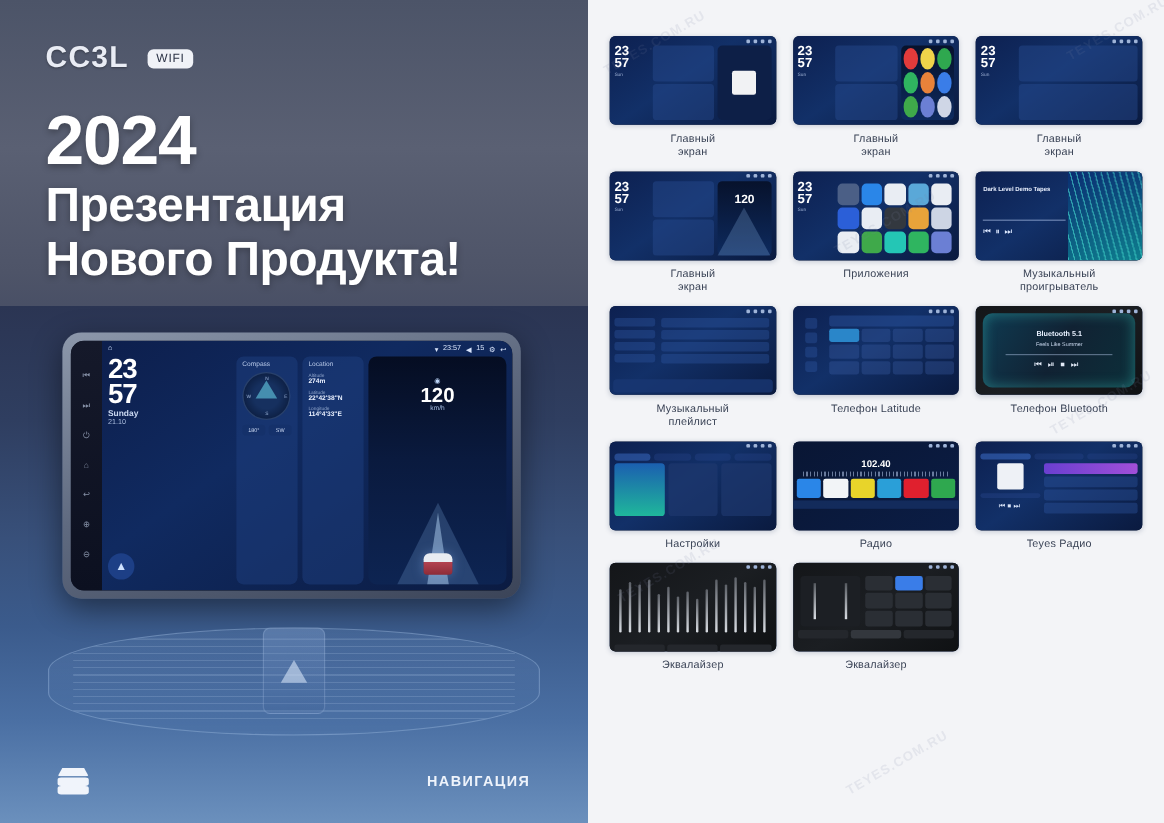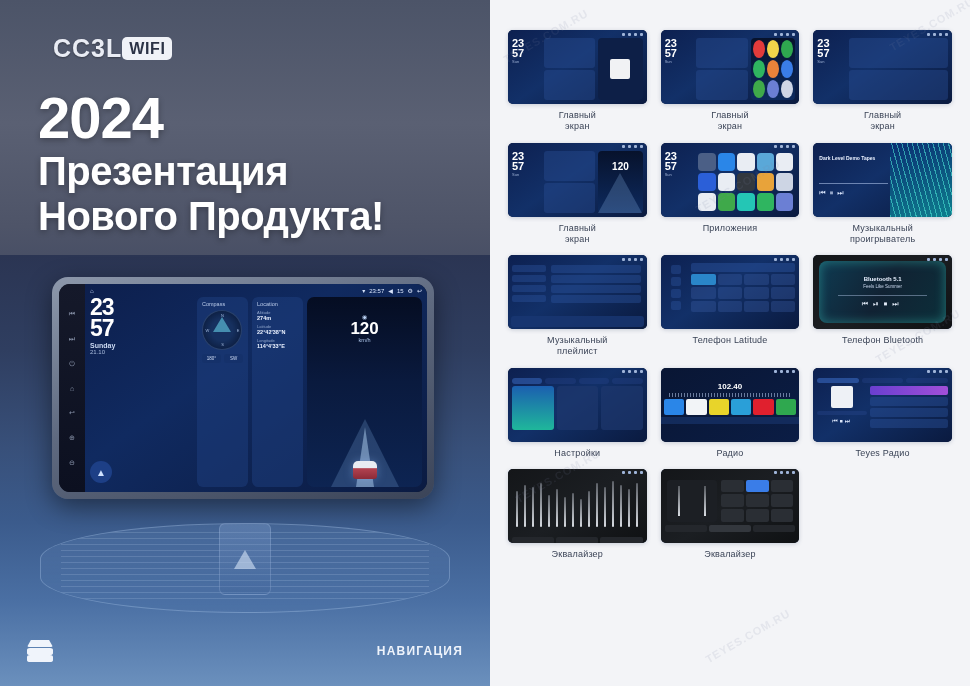--- a/index.html
+++ b/index.html
@@ -16,27 +16,27 @@
     width:490px; height:686px; position:relative; overflow:hidden;
     background:
       linear-gradient(180deg,#4c5468 0%,#5a6073 18%,#4e5468 33%,#3c4560 48%,
                       #2e3e63 60%,#27406e 72%,#2a4a7e 82%,#3d6396 92%,#5e84b5 100%);
   }
   .left::after{
     content:""; position:absolute; inset:0;
     background:radial-gradient(ellipse 70% 40% at 50% 100%, rgba(140,175,215,.55), transparent 70%);
     pointer-events:none;
   }
-  .logo { position:absolute; left:38px; top:34px; display:flex; align-items:center; gap:0; z-index:5;margin-left:15px;}
+  .logo { position:absolute; left:38px; top:34px; display:flex; align-items:center; gap:16px; z-index:5;}
   .logo-txt{
     font-size:25px; font-weight:700; letter-spacing:1px; color:#e9ecf4;
     text-shadow:0 1px 2px rgba(0,0,0,.35);
   }
   .logo-badge{
-    background:#f0f2f7; color:#2c3346; font-size:16px; font-weight:700;
+    background:#f0f2f7; color:#2c3346; font-size:10px; font-weight:400;
     letter-spacing:.6px; padding:3px 7px 2px; border-radius:5px;
   }
   .headline{ position:absolute; left:38px; top:88px; z-index:5; }
   .h-year{ font-size:58px; font-weight:700; color:#fff; line-height:1.05; letter-spacing:-1px;
            text-shadow:0 2px 6px rgba(0,0,0,.3); }
   .h-l1,.h-l2{ font-size:40px; font-weight:700; color:#fff; line-height:1.12; letter-spacing:-.5px;
            text-shadow:0 2px 6px rgba(0,0,0,.3); }
 
   
   .dash{ position:absolute; left:0; right:0; top:255px; bottom:0; z-index:3; }
@@ -120,21 +120,21 @@
          overflow:hidden; }
   .vent-lines{ position:absolute; inset:8px 20px; background:repeating-linear-gradient(
       180deg, rgba(210,230,255,.16) 0 1px, transparent 1px 6px); }
   .hazard{ position:absolute; left:50%; top:268px; transform:translateX(-50%);
       width:52px; height:72px; border-radius:6px;
       background:linear-gradient(180deg,rgba(140,170,215,.30),rgba(60,95,150,.25));
       border:1px solid rgba(200,220,250,.20); display:flex; align-items:center; justify-content:center;}
   .hz-tri{ width:0;height:0;border-left:11px solid transparent;border-right:11px solid transparent;
       border-bottom:19px solid rgba(225,238,255,.55);}
   .bottom-bar{ position:absolute; left:0; right:0; bottom:0; height:70px; z-index:6;
-      display:flex; align-items:center; justify-content:space-between; padding:0 27px; }
+      display:flex; align-items:center; justify-content:space-between; padding:0 48px; }
   .layers-ic{ width:26px; height:22px; position:relative; }
   .layers-ic i{ position:absolute; left:0; width:26px; height:7px; background:#f0f4fb;
       border-radius:3px/2px; transform:skewX(0deg); }
   .layers-ic i:nth-child(1){ top:0; clip-path:polygon(15% 0,85% 0,100% 100%,0 100%); }
   .layers-ic i:nth-child(2){ top:8px; }
   .layers-ic i:nth-child(3){ top:15px; }
   .nav-label{ color:#eef3fb; font-size:12px; font-weight:700; letter-spacing:1.2px; }
 
   
   .right{ width:480px; height:686px; background:#f3f4f7; position:relative; padding:30px 18px 10px; }

